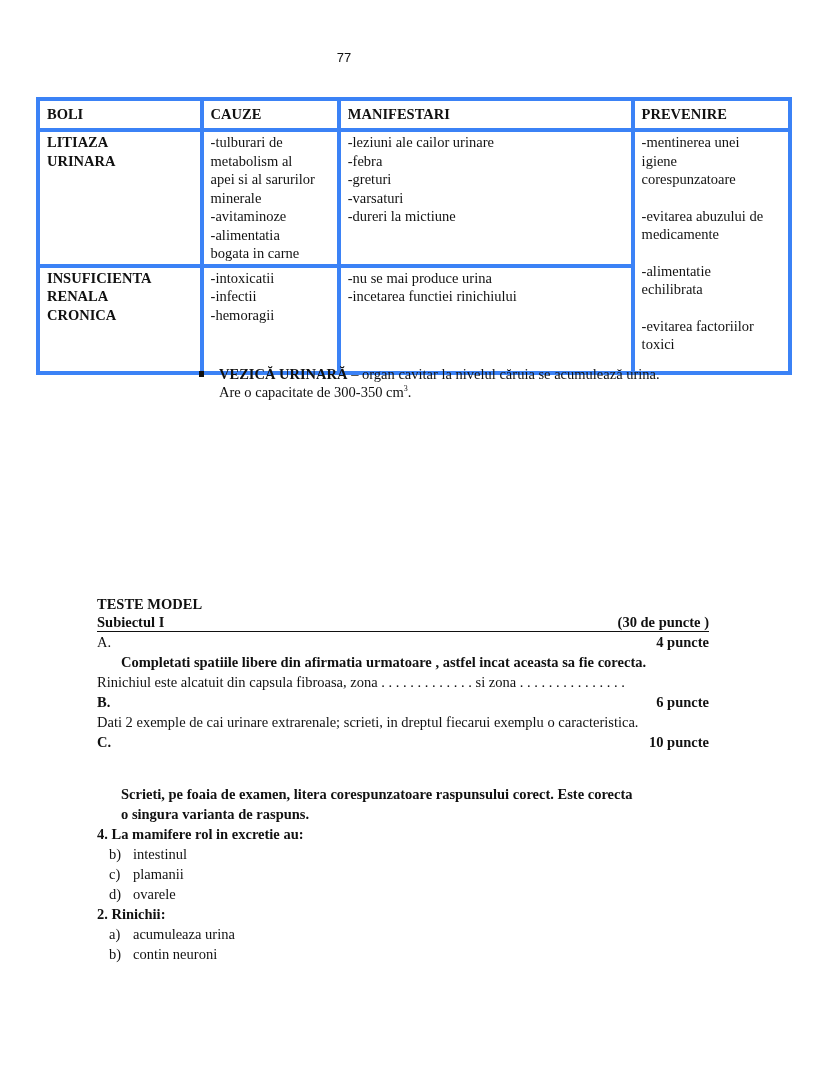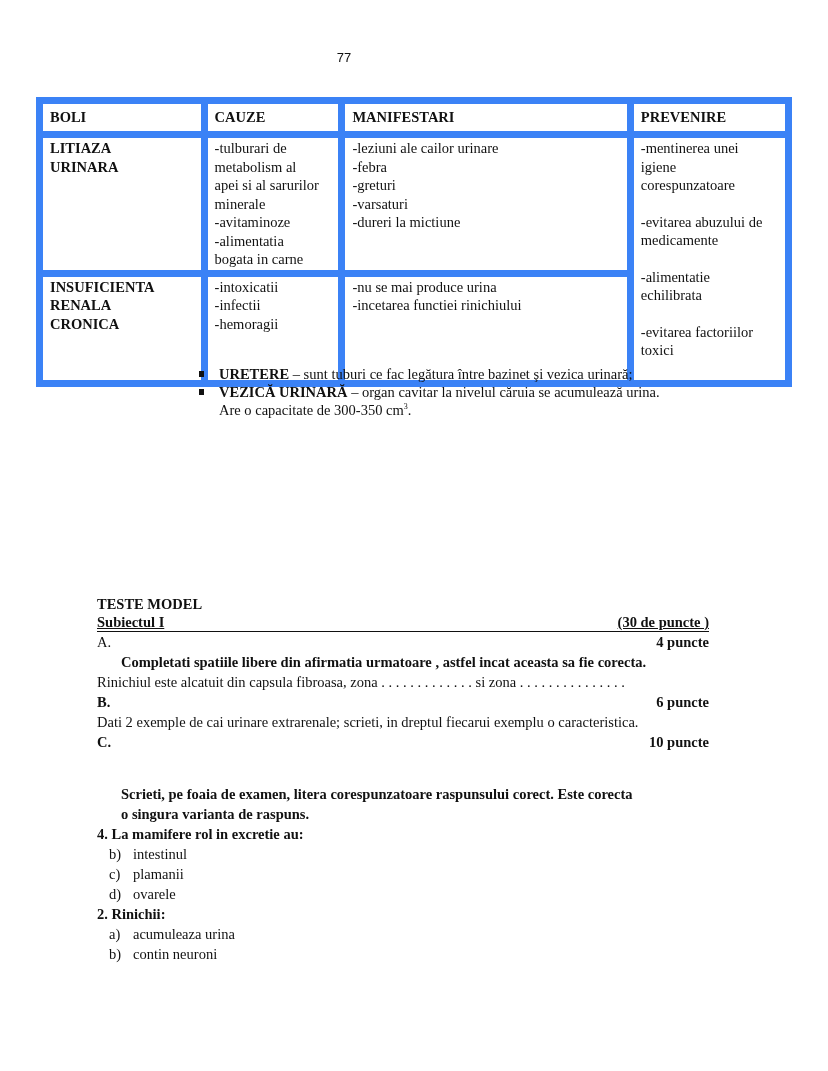--- a/index.html
+++ b/index.html
@@ -11,21 +11,21 @@
   }
   .page-number {
     position: absolute; top: 50px; left: 0; width: 688px; text-align: center;
     font-family: "Liberation Sans", "DejaVu Sans", sans-serif; font-size: 13px;
   }
   table.disease-table {
     position: absolute; top: 97px; left: 36px; width: 756px;
     border-collapse: collapse; font-size: 14.5px; line-height: 18.5px;
   }
   table.disease-table th, table.disease-table td {
-    border: 7px solid #3b82f6; vertical-align: top; padding: 1px 7px 1px 7px; text-align: left;
+    border: 4px solid #3b82f6; vertical-align: top; padding: 1px 7px 1px 7px; text-align: left;
   }
   table.disease-table th { font-weight: bold; height: 25px; vertical-align: middle; }
   .col1 { width: 148px; }
   .col2 { width: 122px; }
   .col3 { width: 286px; }
   .col4 { width: 142px; }
   .disease-name { font-weight: bold; }
   .row1 td { height: 129px; }
   .row2 td { height: 101px; }
   td.prevent { vertical-align: middle; padding-top: 20px; }
@@ -43,21 +43,21 @@
   .bullets b { font-weight: bold; }
   sup { font-size: 8px; line-height: 0; }
 
   .tests {
     position: absolute; top: 594px; left: 97px; width: 612px;
     font-size: 14.5px; line-height: 20px;
   }
   .tests .bold { font-weight: bold; }
   .row-split { display: flex; justify-content: space-between; }
   .underline-row { border-bottom: 1px solid #111; line-height: 17px; }
-  .underline-row span { text-decoration: underline; }
+  .underline-row span { }
   .indent-instr { padding-left: 24px; }
   .question { font-weight: bold; }
   .options { margin: 0; padding: 0; list-style: none; }
   .options li { padding-left: 12px; }
   .options .letter { display: inline-block; width: 24px; }
 </style>
 </head>
 <body>
 
 <div class="page-number">77</div>
@@ -123,24 +123,20 @@
         <span class="line">-nu se mai produce urina</span>
         <span class="line">-incetarea functiei rinichiului</span>
       </td>
     </tr>
   </tbody>
 </table>
 
 <ul class="bullets">
   <li>
     <span class="bullet"></span>
-    <b>URETERE</b><span> – sunt tuburi ce fac legătura între bazinet şi vezica urinară;</span>
-  </li>
-  <li>
-    <span class="bullet"></span>
     <b>VEZICĂ URINARĂ</b><span> – organ cavitar la nivelul căruia se acumulează urina.</span><br>
     <span>Are o capacitate de 300-350 cm</span><sup>3</sup><span>.</span>
   </li>
 </ul>
 
 <div class="tests">
   <div class="bold">TESTE MODEL</div>
   <div class="row-split underline-row bold">
     <span>Subiectul I</span>
     <span>(30 de puncte )</span>

